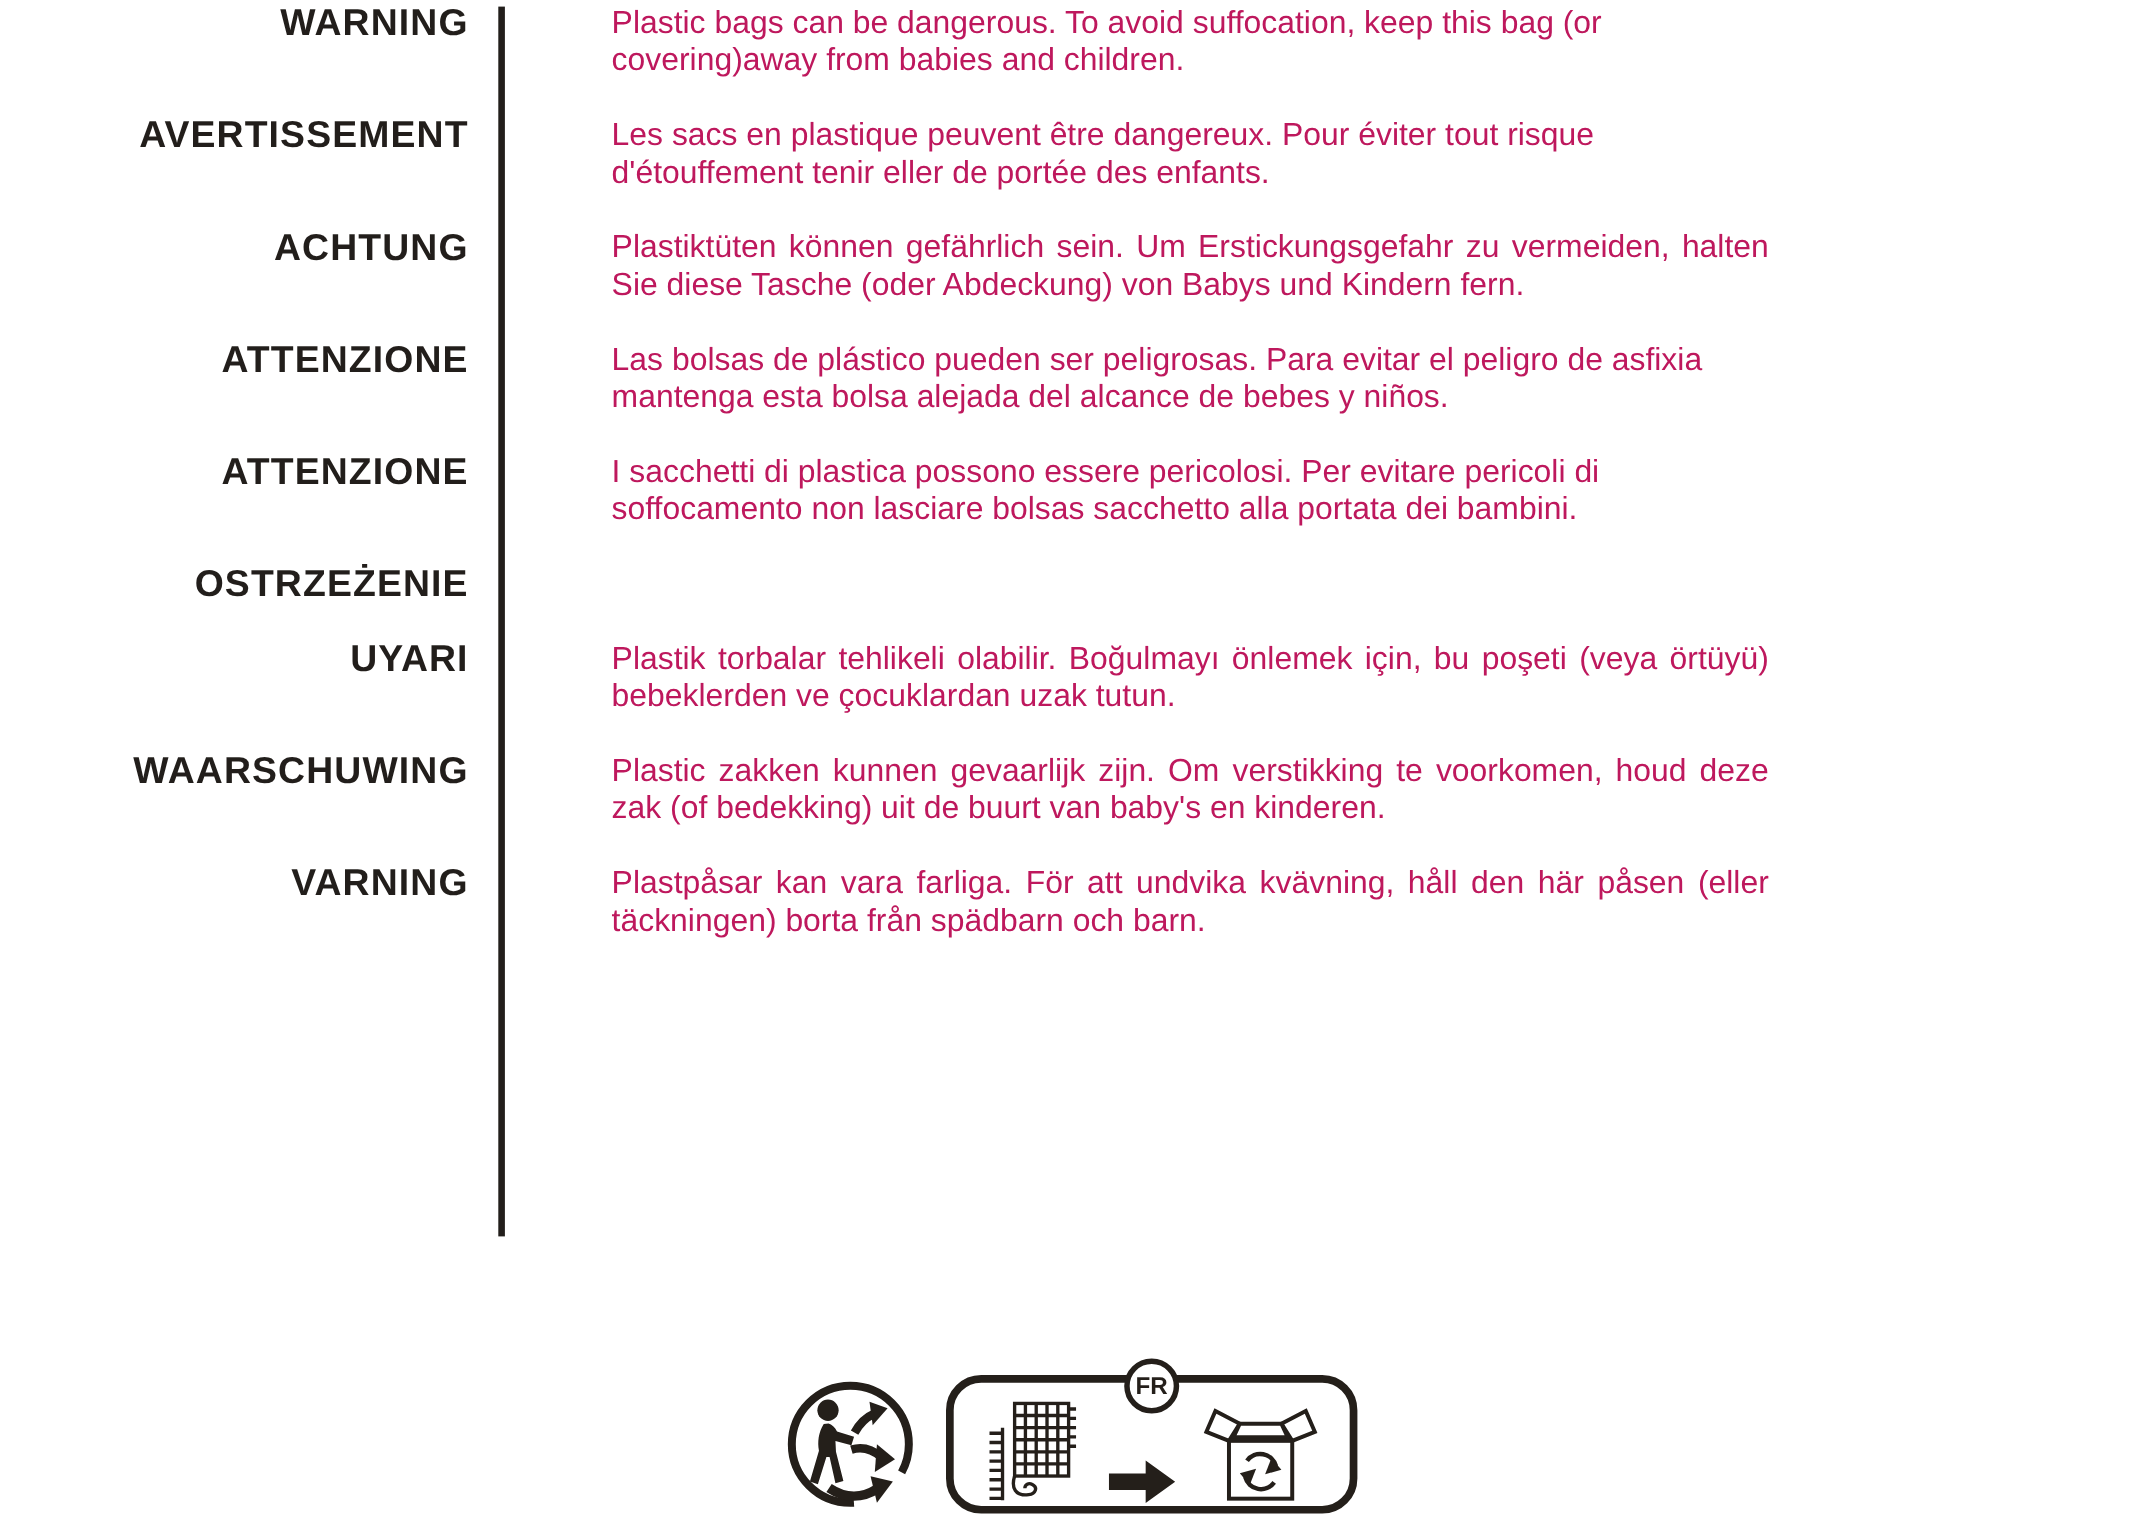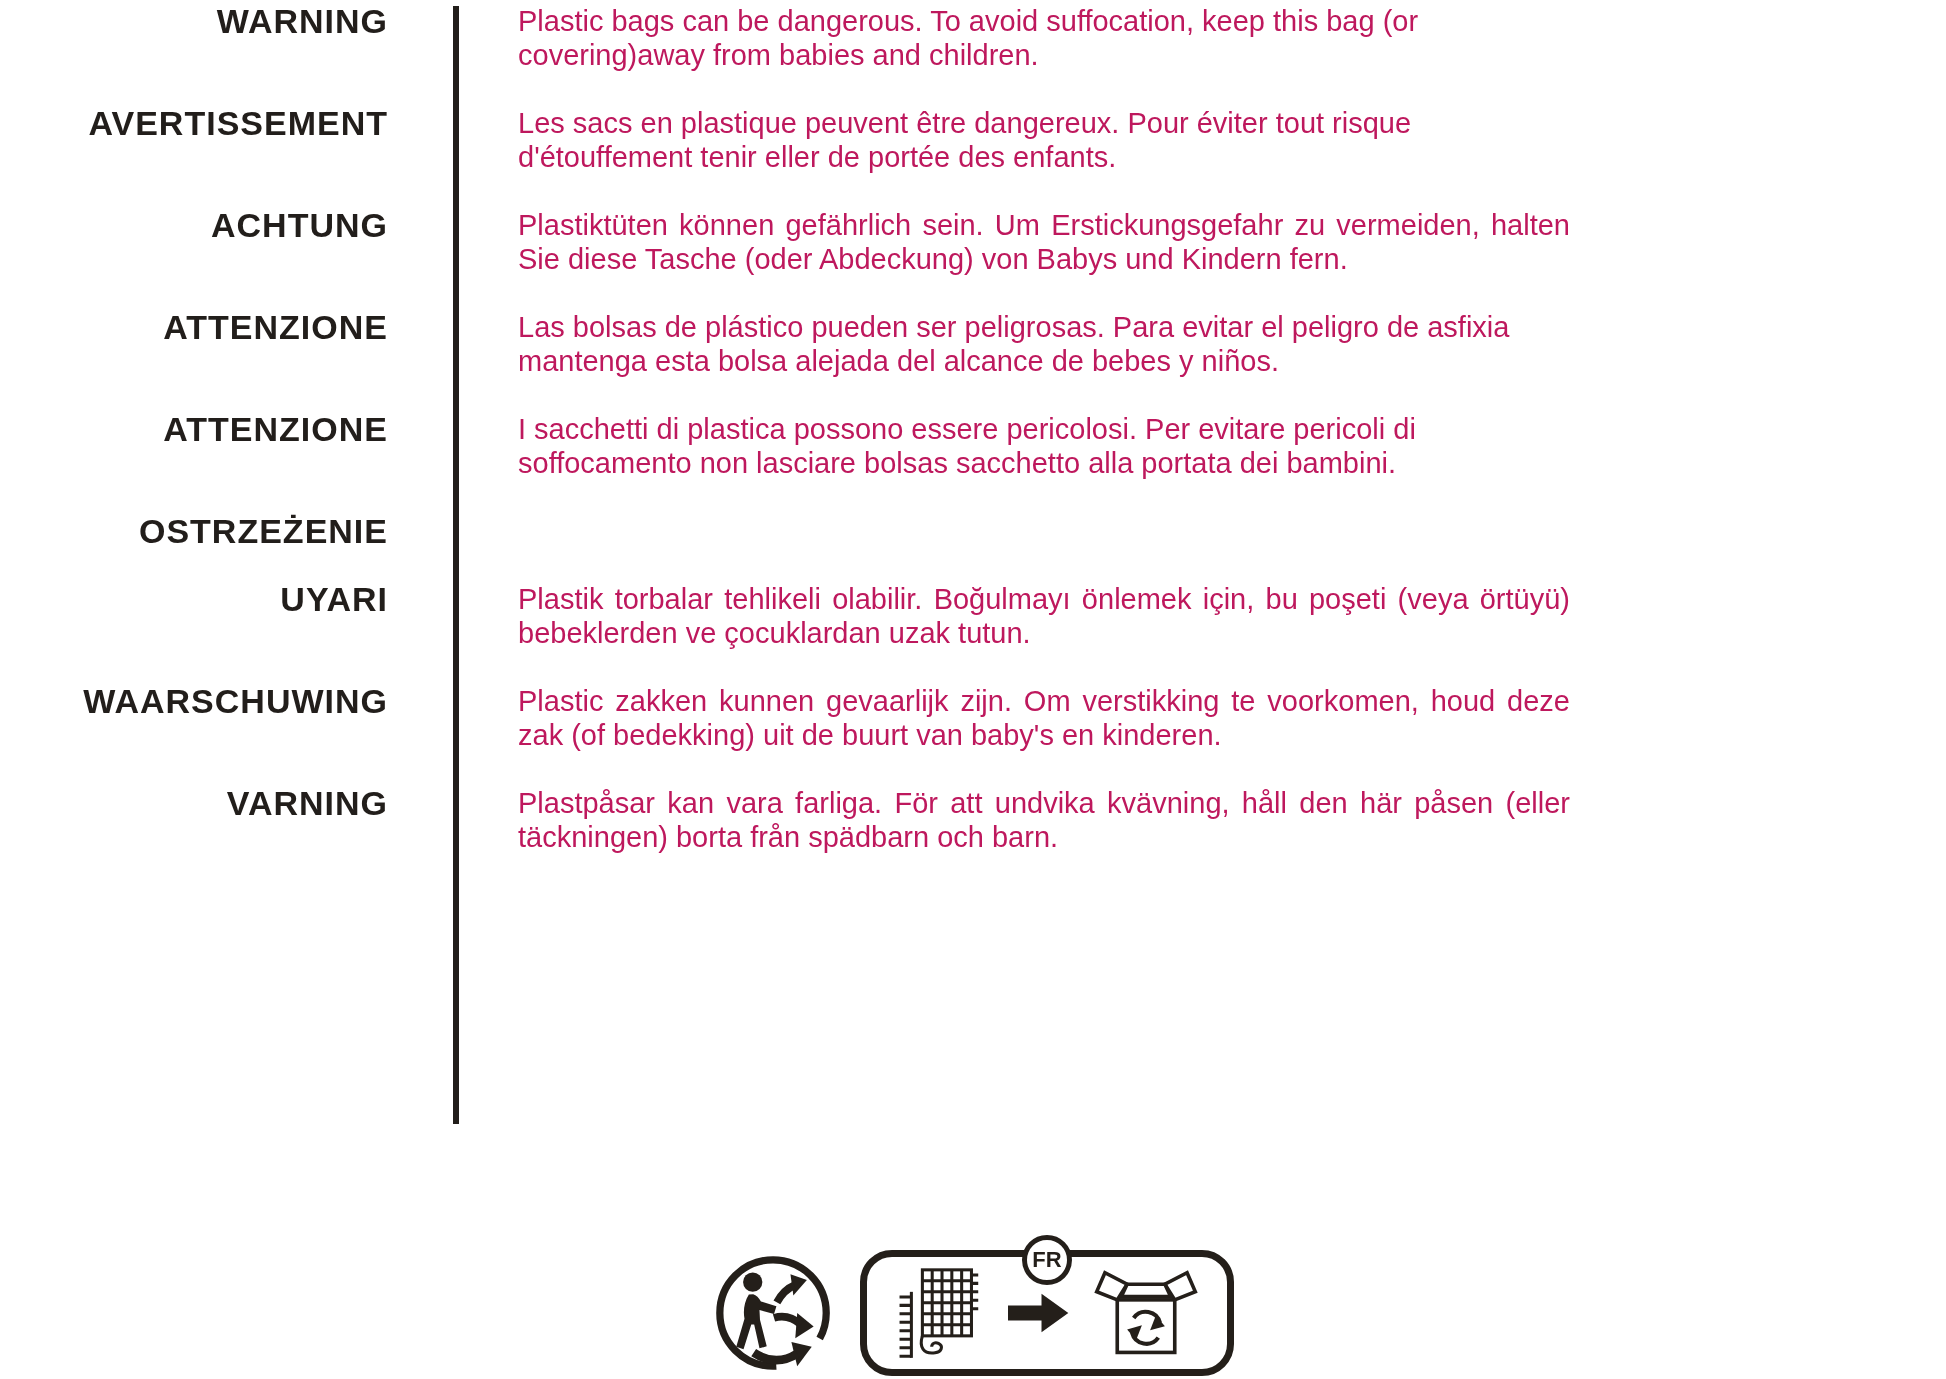--- a/index.html
+++ b/index.html
@@ -9,42 +9,42 @@
     background:#ffffff;
     font-family:"Liberation Sans","DejaVu Sans",sans-serif;
     color:#231f1e;
     overflow:hidden;
   }
   .divider{
     position:absolute;left:453px;top:6px;width:6px;height:1118px;
     background:#221e1b;
   }
   .rows{position:absolute;left:0;top:4px;width:1946px;}
-  .row{display:flex;align-items:flex-start;margin-bottom:34px;}
+  .row{display:flex;align-items:flex-start;margin-bottom:34px;margin-left:38px;}
   .label{
     width:454px;box-sizing:border-box;padding-right:66px;
     text-align:right;font-weight:700;font-size:34px;line-height:34px;
     letter-spacing:1px;color:#221e1b;white-space:nowrap;
   }
   .text{
     width:1052px;box-sizing:border-box;margin-left:64px;
     font-size:29px;line-height:34px;font-weight:400;color:#be185d;
   }
   .text.justify{text-align:justify;text-align-last:left;}
   .footer{
     position:absolute;left:0;top:1250px;width:1946px;
     display:flex;justify-content:center;align-items:flex-start;gap:24px;
   }
   .triman{margin-top:4px;flex:0 0 auto;}
   .sort-panel{
     position:relative;flex:0 0 auto;
     width:348px;height:112px;
     border:7px solid #241f1a;border-radius:32px;
     background:#ffffff;
-    display:flex;align-items:center;justify-content:space-evenly;
+    display:flex;align-items:flex-end;justify-content:space-evenly;
     padding:0 6px;
   }
   .fr-badge{
     position:absolute;top:-22px;left:50%;margin-left:-25px;
     width:40px;height:40px;border:5px solid #241f1a;border-radius:50%;
     background:#ffffff;color:#241f1a;
     display:flex;align-items:center;justify-content:center;
     font-weight:700;font-size:22px;letter-spacing:0px;
     z-index:2;
   }

